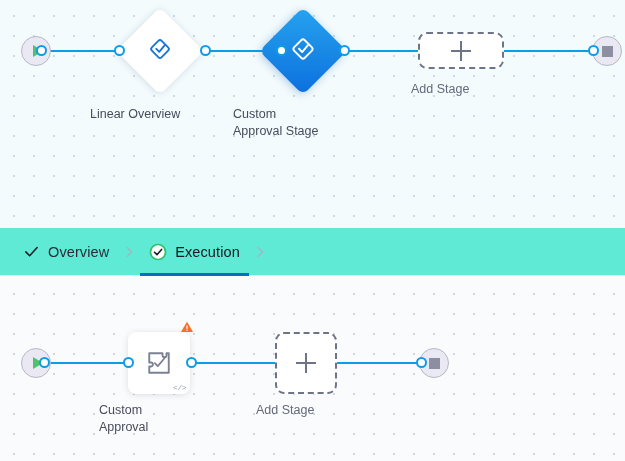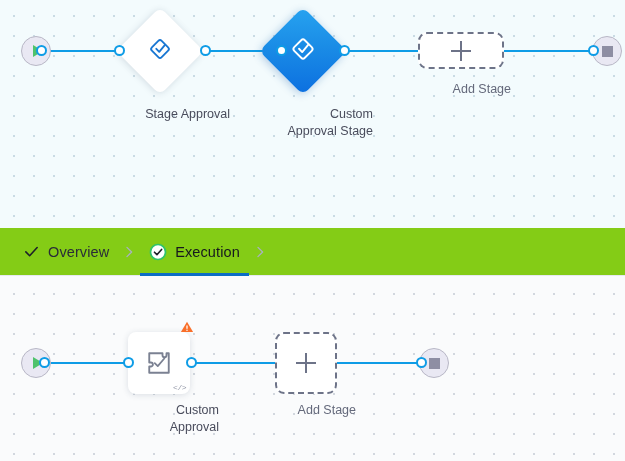--- a/index.html
+++ b/index.html
@@ -127,35 +127,35 @@
     content: "";
     position: absolute;
     background: #6d7388;
   }
   .plus::before { left: 9px; top: 0; width: 2px; height: 20px; }
   .plus::after  { top: 9px; left: 0; height: 2px; width: 20px; }
 
   
   .node-label {
     position: absolute;
-    text-align: right;
+    text-align: left;
     font-size: 12.5px;
     line-height: 17px;
     color: #494c5c;
     z-index: 5;
     pointer-events: none;
     white-space: pre-line;
   }
   .label-muted { color: #64697b; }
 
   
   .tabbar {
     position: relative;
     height: 48px;
-    background: #84cc16;
+    background: #5eead4;
     display: flex;
     align-items: center;
     padding-left: 14px;
     box-sizing: border-box;
     border-bottom: 1px solid #e6e9ef;
   }
   .tab {
     display: flex;
     align-items: center;
     gap: 8px;
@@ -235,21 +235,21 @@
   <div class="diamond diamond-white" style="left:129px; top:20px;">
     <span class="dico">
       <svg width="26" height="26" viewBox="0 0 24 24" fill="none" stroke="#1876d2" stroke-width="1.7" stroke-linecap="round" stroke-linejoin="round">
         <rect x="5.6" y="5.6" width="12.8" height="12.8" rx="2.2" transform="rotate(45 12 12)"></rect>
         <polyline points="8.6,11.8 11.3,14.6 16.4,8.4"></polyline>
       </svg>
     </span>
   </div>
   <div class="port" style="left:114px; top:45px;"></div>
   <div class="port" style="left:200px; top:45px;"></div>
-  <div class="node-label" style="left:90px; top:106px; width:140px;">Stage Approval</div>
+  <div class="node-label" style="left:90px; top:106px; width:140px;">Linear Overview</div>
 
   <div class="diamond diamond-blue" style="left:272px; top:20px;">
     <span class="dico">
       <svg width="28" height="28" viewBox="0 0 24 24" fill="none" stroke="#ffffff" stroke-width="1.6" stroke-linecap="round" stroke-linejoin="round">
         <rect x="5.6" y="5.6" width="12.8" height="12.8" rx="2.2" transform="rotate(45 12 12)"></rect>
         <polyline points="8.6,11.8 11.3,14.6 16.4,8.4"></polyline>
       </svg>
     </span>
   </div>
   <div class="port" style="left:276px; top:45px;"></div>

